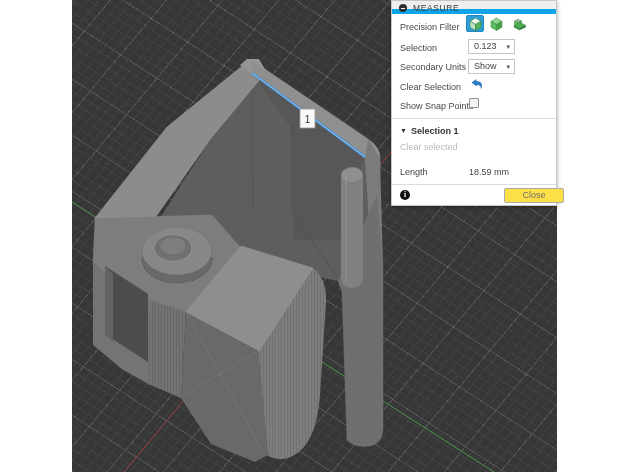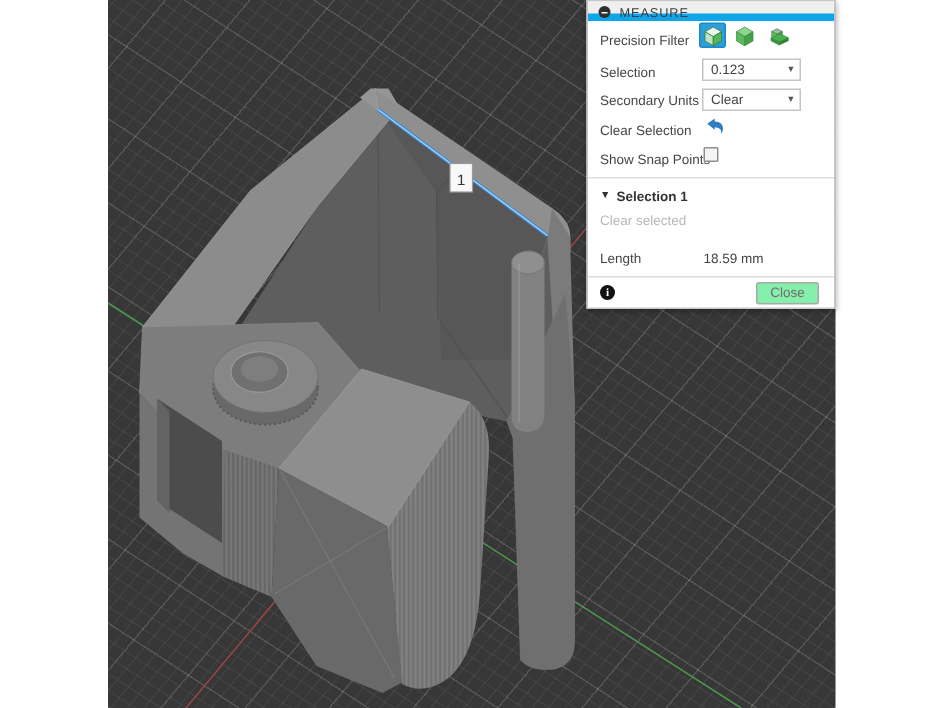--- a/index.html
+++ b/index.html
@@ -25,32 +25,32 @@
   .p-title{position:absolute;left:21px;top:2px;font-size:8.5px;letter-spacing:0.6px;color:#3c3c3c;}
   .lab{position:absolute;left:8px;white-space:nowrap;}
   .dim{color:#b8b8b8;}
   .bold{font-weight:bold;color:#333;}
   .tri{position:absolute;left:8px;font-size:7px;color:#333;}
   .val{position:absolute;left:77px;color:#444;}
   .filterbox{position:absolute;left:74px;top:14px;width:18px;height:17px;box-sizing:border-box;
     background:#2d9fd8;border:1px solid #1f88c0;border-radius:2px;}
   .filterbox svg{position:absolute;left:2px;top:1px;}
   .ficon{position:absolute;top:16px;}
-  .select{position:absolute;left:76px;width:66px;height:15px;box-sizing:border-box;background:#fff;
+  .select{position:absolute;left:76px;width:47px;height:15px;box-sizing:border-box;background:#fff;
     border:1px solid #c4c4c4;font-size:9px;color:#444;line-height:13px;padding-left:5px;}
   .select .caret{position:absolute;right:4px;top:0;font-size:7px;color:#555;line-height:13px;}
   .undo{position:absolute;left:78px;top:77px;}
   .checkbox{position:absolute;left:77px;top:97px;width:10px;height:10px;box-sizing:border-box;
     background:#f4f4f4;border:1px solid #8e8e8e;border-radius:1px;}
   .divider{position:absolute;left:0;width:100%;height:1px;background:#dcdcdc;}
   .infoicon{position:absolute;left:8px;top:189px;width:10px;height:10px;border-radius:50%;
     background:#111;color:#fff;font-size:7.5px;font-weight:bold;text-align:center;line-height:10px;
     font-family:"Liberation Serif", serif;}
-  .closebtn{position:absolute;left:112px;top:187px;width:42px;height:15px;box-sizing:border-box;
-    background:#86efac;border:1px solid #a9a9a9;border-radius:2px;color:#6e6e6e;
+  .closebtn{position:absolute;left:112px;top:187px;width:60px;height:15px;box-sizing:border-box;
+    background:#fde047;border:1px solid #a9a9a9;border-radius:2px;color:#6e6e6e;
     font-size:9px;text-align:center;line-height:13px;font-family:"Liberation Sans", sans-serif;}
 </style>
 </head>
 <body>
 
 <div class="page">
 
   <div class="canvas">
     <svg width="628" height="472" viewBox="0 0 628 472">
       <defs>
@@ -153,21 +153,21 @@
     </span>
 
     <span class="lab" style="top:42px">Selection</span>
     <span class="select" style="top:38px">
       <span>0.123</span>
       <span class="caret">▾</span>
     </span>
 
     <span class="lab" style="top:61px">Secondary Units</span>
     <span class="select" style="top:58px">
-      <span>Clear</span>
+      <span>Show</span>
       <span class="caret">▾</span>
     </span>
 
     <span class="lab" style="top:81px">Clear Selection</span>
     <span class="undo">
       <svg width="13" height="12" viewBox="0 0 13 12">
         <path d="M1.5,4.5 L6.5,1 L6.5,3 Q12,3.2 12,8 Q12,10 10.5,11 Q11.5,8.2 8.5,7.2 Q7.5,6.9 6.5,6.9 L6.5,8.5 Z" fill="#2e7cc4"></path>
       </svg>
     </span>
 

